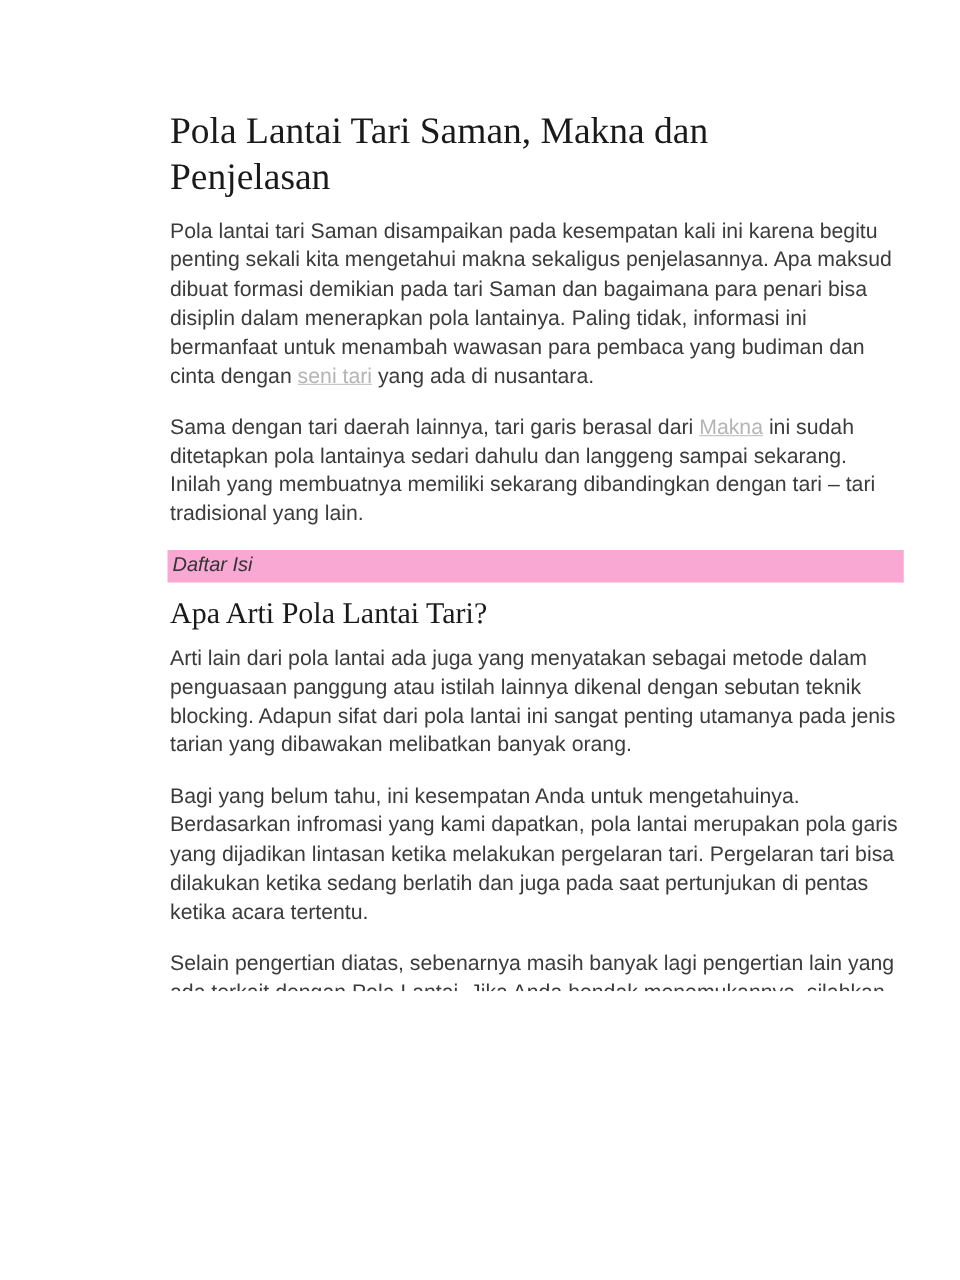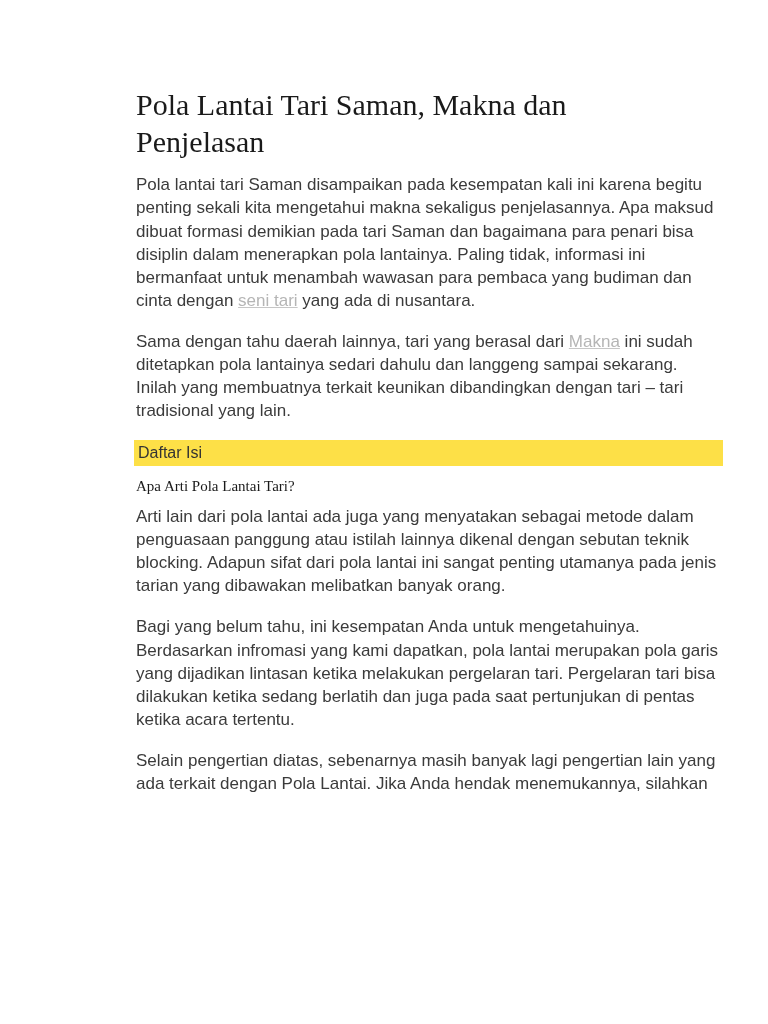--- a/index.html
+++ b/index.html
@@ -34,32 +34,33 @@
     margin: 0 0 18px 0;
   }
   a.inline-link {
     color: #b5b5b5;
     text-decoration: underline;
     text-decoration-color: #c6c6c6;
     cursor: pointer;
     text-align: center;
   }
   .toc-bar {
-    background: #fde047;
+    background: #f9a8d4;
     font-family: "Liberation Sans", sans-serif;
     font-size: 16px;
     line-height: 19px;
     color: #333333;
     padding: 3px 4px 4px 4px;
     margin: 4px -2px 12px -2px;
+    font-style: italic;
   }
   h2.section-heading {
     font-family: "Liberation Serif", serif;
     font-weight: 400;
-    font-size: 15px;
+    font-size: 24px;
     line-height: 1.1;
     color: #1a1a1a;
     margin: 0 0 10px 0;
   }
   p.baca-juga {
     margin-top: 7px;
   }
   p.baca-juga b {
     font-weight: 700;
     color: #0c4a6e;
@@ -67,21 +68,21 @@
 </style>
 </head>
 <body>
 
 <div class="page">
 
   <h1 class="title">Pola Lantai Tari Saman, Makna dan Penjelasan</h1>
 
   <p class="body-text"><span>Pola lantai tari Saman disampaikan pada kesempatan kali ini karena begitu penting sekali kita mengetahui makna sekaligus penjelasannya. Apa maksud dibuat formasi demikian pada tari Saman dan bagaimana para penari bisa disiplin dalam menerapkan pola lantainya. Paling tidak, informasi ini bermanfaat untuk menambah wawasan para pembaca yang budiman dan cinta dengan </span><a class="inline-link">seni tari</a><span> yang ada di nusantara.</span></p>
 
-  <p class="body-text"><span>Sama dengan tahu daerah lainnya, tari yang berasal dari </span><a class="inline-link">Makna</a><span> ini sudah ditetapkan pola lantainya sedari dahulu dan langgeng sampai sekarang. Inilah yang membuatnya terkait keunikan dibandingkan dengan tari – tari tradisional yang lain.</span></p>
+  <p class="body-text"><span>Sama dengan tari daerah lainnya, tari garis berasal dari </span><a class="inline-link">Makna</a><span> ini sudah ditetapkan pola lantainya sedari dahulu dan langgeng sampai sekarang. Inilah yang membuatnya memiliki sekarang dibandingkan dengan tari – tari tradisional yang lain.</span></p>
 
   <div class="toc-bar"><span>Daftar Isi</span></div>
 
   <h2 class="section-heading">Apa Arti Pola Lantai Tari?</h2>
 
   <p class="body-text">Arti lain dari pola lantai ada juga yang menyatakan sebagai metode dalam penguasaan panggung atau istilah lainnya dikenal dengan sebutan teknik blocking. Adapun sifat dari pola lantai ini sangat penting utamanya pada jenis tarian yang dibawakan melibatkan banyak orang.</p>
 
   <p class="body-text">Bagi yang belum tahu, ini kesempatan Anda untuk mengetahuinya. Berdasarkan infromasi yang kami dapatkan, pola lantai merupakan pola garis yang dijadikan lintasan ketika melakukan pergelaran tari. Pergelaran tari bisa dilakukan ketika sedang berlatih dan juga pada saat pertunjukan di pentas ketika acara tertentu.</p>
 
   <p class="body-text">Selain pengertian diatas, sebenarnya masih banyak lagi pengertian lain yang ada terkait dengan Pola Lantai. Jika Anda hendak menemukannya, silahkan melakukan browsing di internet dan baca buku atau diskusi dengan mereka yang pakar dibidang seni tari.</p>

